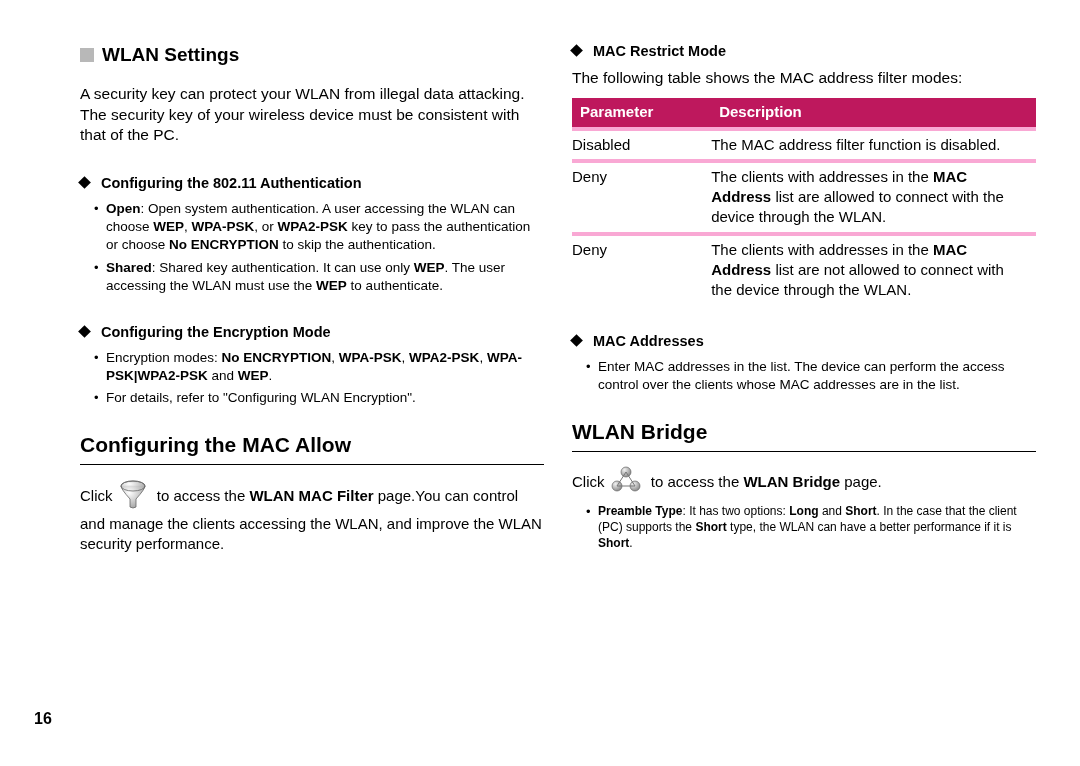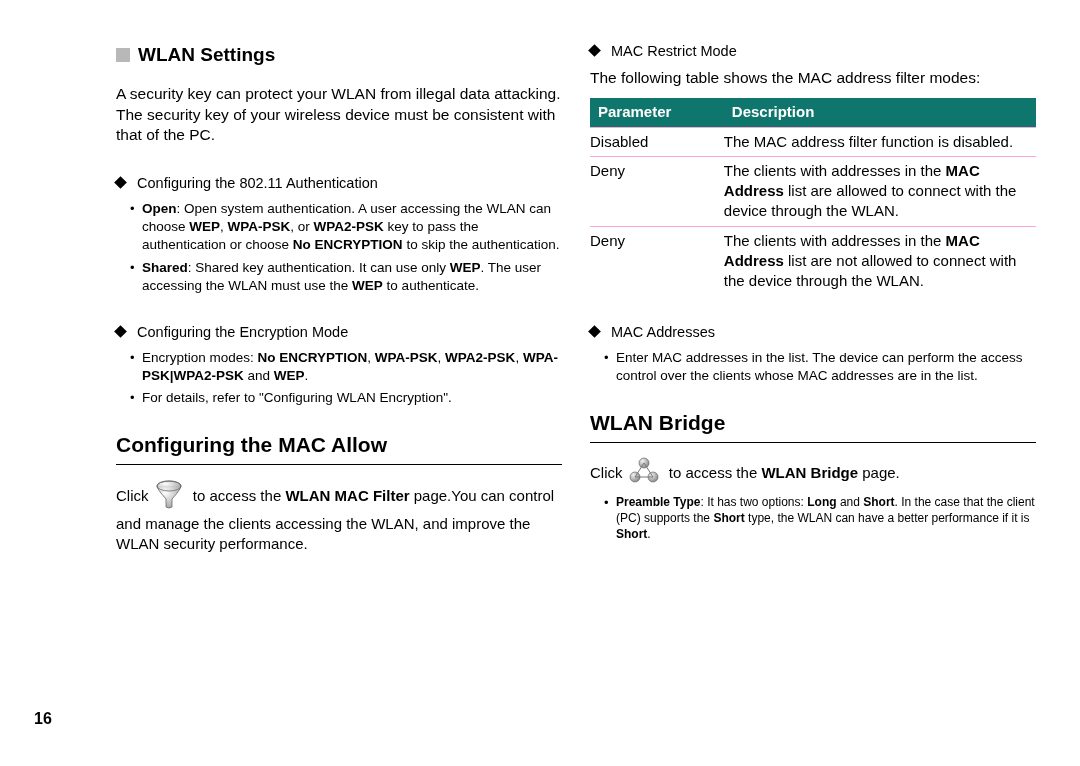--- a/index.html
+++ b/index.html
@@ -7,21 +7,21 @@
     width:1080px;
     height:766px;
     font-family:Arial,Helvetica,sans-serif;
     color:#000;
     font-size:15px;
     line-height:1.35;
     position:relative;
     box-sizing:border-box;
   }
   .page{
-    padding:36px 44px 40px 116px;
+    padding:36px 44px 40px 80px;
     display:flex;
     gap:28px;
     box-sizing:border-box;
   }
   .col{
     flex:1 1 50%;
     min-width:0;
   }
   .page-title{
     font-size:19px;
@@ -34,21 +34,21 @@
   .title-square{
     display:inline-block;
     width:14px;height:14px;
     background:#b8b8b8;
   }
   .intro{
     font-size:15.5px;
   }
   .sub4{
     font-size:14.5px;
-    font-weight:normal;
+    font-weight:bold;
     margin:28px 0 6px 0;
   }
   .diamond{
     display:inline-block;
     width:9px;height:9px;
     background:#000;
     transform:rotate(45deg);
     margin-right:8px;
     vertical-align:1px;
   }
@@ -90,33 +90,33 @@
     vertical-align:middle;
     margin:0 6px 0 2px;
   }
   table.modes{
     border-collapse:collapse;
     width:100%;
     font-size:15px;
     margin-top:10px;
   }
   table.modes th{
-    background:#0f766e;
+    background:#be185d;
     color:#fff;
     text-align:left;
     padding:4px 8px;
     font-weight:bold;
     font-size:15px;
   }
   table.modes td{
     padding:4px 8px 4px 0;
     vertical-align:top;
   }
   table.modes tr:not(:first-child){
-    border-top:1px solid #f9a8d4;
+    border-top:4px solid #f9a8d4;
     margin-top:24px;
   }
   .page-number{
     position:absolute;
     left:34px;
     bottom:36px;
     font-weight:bold;
     font-size:16px;
   }
   b{font-weight:bold;}

